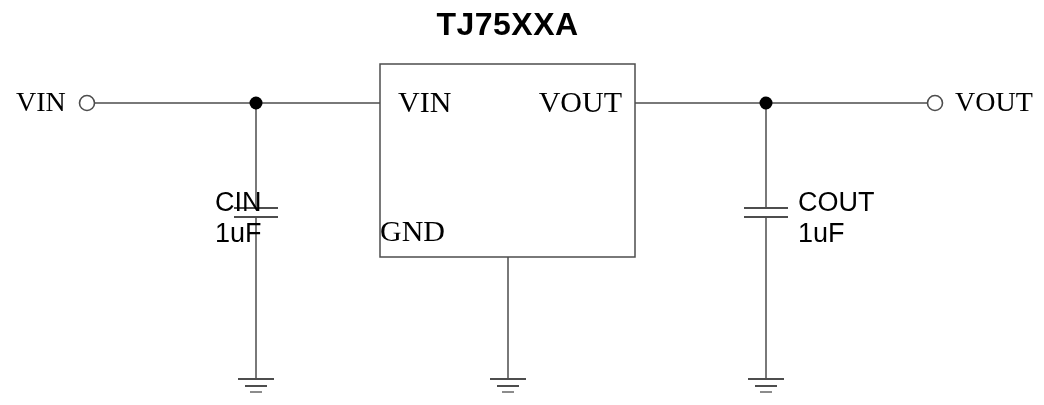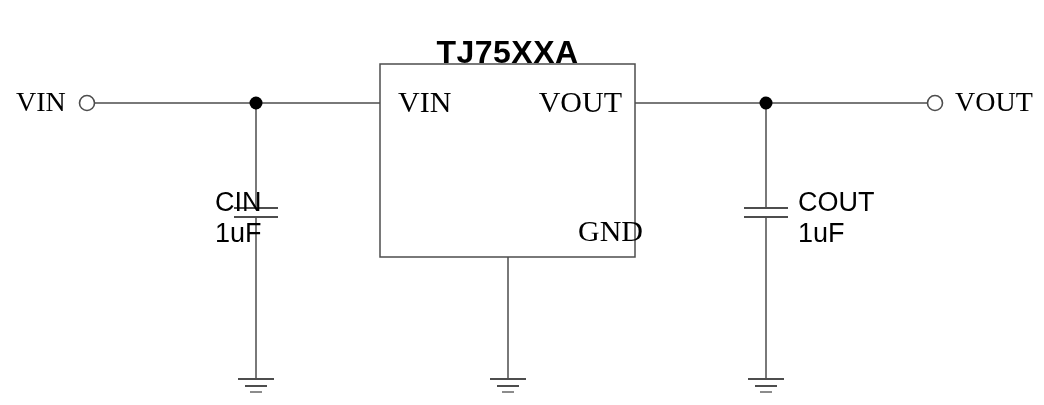--- a/index.html
+++ b/index.html
@@ -68,29 +68,28 @@
     position: absolute;
     left: 380px;
     top: 8px;
     width: 255px;
     text-align: center;
     color: var(--color-text);
     font-size: 32px;
     font-weight: bold;
     line-height: 1;
     letter-spacing: 0.5px;
-    margin-top: 28px;
   }
   .terminal-label-in  { left: 16px;  top: 88px; }
   .terminal-label-out { left: 955px; top: 88px; }
   .pin-label-vin  { left: 398px; top: 87px; font-size: 30px; }
   .pin-label-vout { right: 422px; top: 87px; font-size: 30px; }
   .pin-label-gnd {
     left: 380px; top: 216px; width: 263px;
-    text-align: right; font-size: 30px;
+    text-align: left; font-size: 30px;
   }
   .cap-label {
     position: absolute;
     color: var(--color-text);
     font-size: 27px;
     line-height: 31px;
     white-space: nowrap;
   }
   .cap-label-cin  { left: 167px; top: 187px; margin-left: 48px; }
   .cap-label-cout { left: 798px; top: 187px; }

